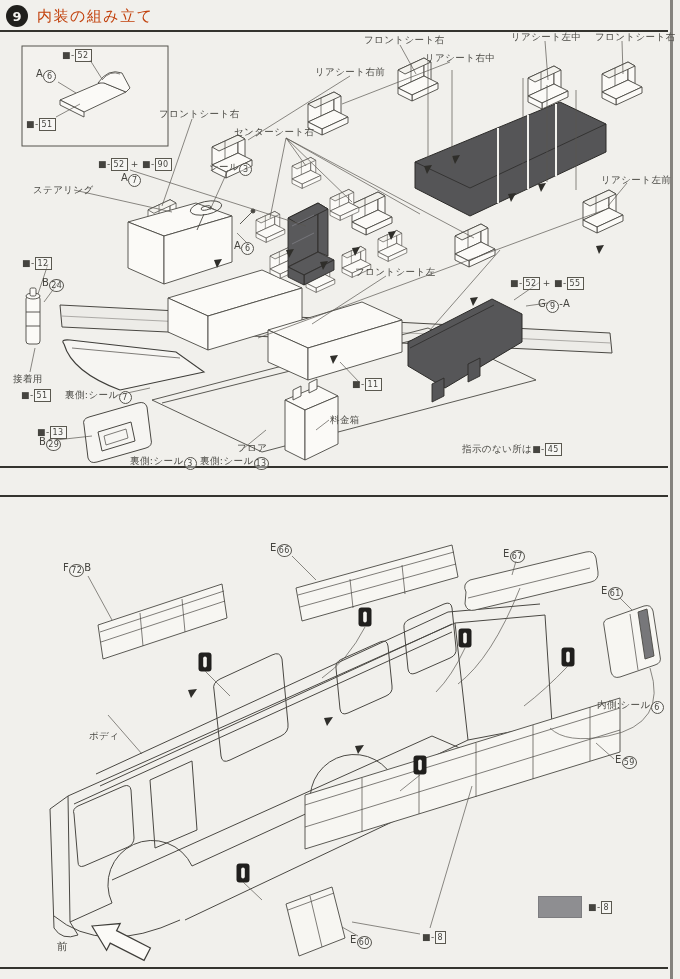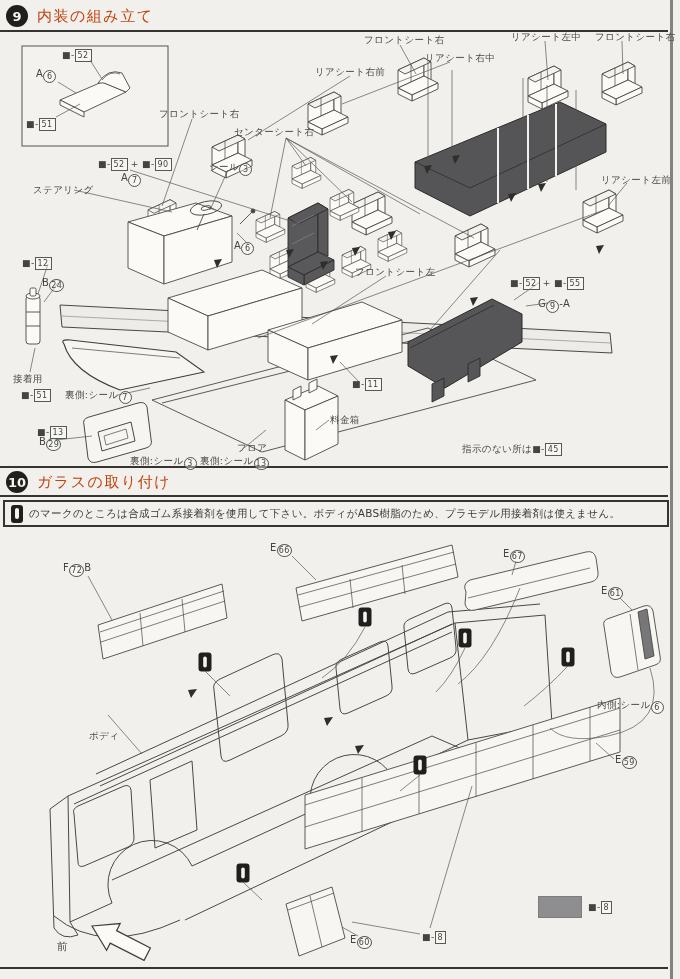--- a/index.html
+++ b/index.html
@@ -295,29 +295,21 @@
         <path d="M243,354 L262,372"></path>
   </g>
 </svg>
 
 <div class="hdr" style="left:6px;top:5px">
   <span class="hnum">9</span>
   <span class="htitle">内装の組み立て</span>
 </div>
 <div class="rule" style="top:30px"></div>
 <div class="rule" style="top:466px"></div>
-<div class="hdr" style="left:6px;top:471px">
-  <span class="hnum">10</span>
-  <span class="htitle">ガラスの取り付け</span>
-</div>
 <div class="rule" style="top:495px"></div>
-<div class="warn">
-  <span class="glueicon"></span>
-  <span>のマークのところは合成ゴム系接着剤を使用して下さい。ボディがABS樹脂のため、プラモデル用接着剤は使えません。</span>
-</div>
 <div class="rule" style="top:967px"></div>
 <div style="position:absolute;left:670px;top:0;width:3px;height:979px;background:#85837e"></div>
 
 <span class="lbl pc" style="left:62px;top:49px"><span>■-</span><span class="bx">52</span></span>
 <span class="lbl part" style="left:36px;top:68px"><span>A</span><span class="circ">6</span></span>
 <span class="lbl pc" style="left:26px;top:118px"><span>■-</span><span class="bx">51</span></span>
 
 <span class="lbl" style="left:364px;top:35px">フロントシート右</span>
 <span class="lbl" style="left:511px;top:32px">リアシート左中</span>
 <span class="lbl" style="left:595px;top:32px">フロントシート右</span>

